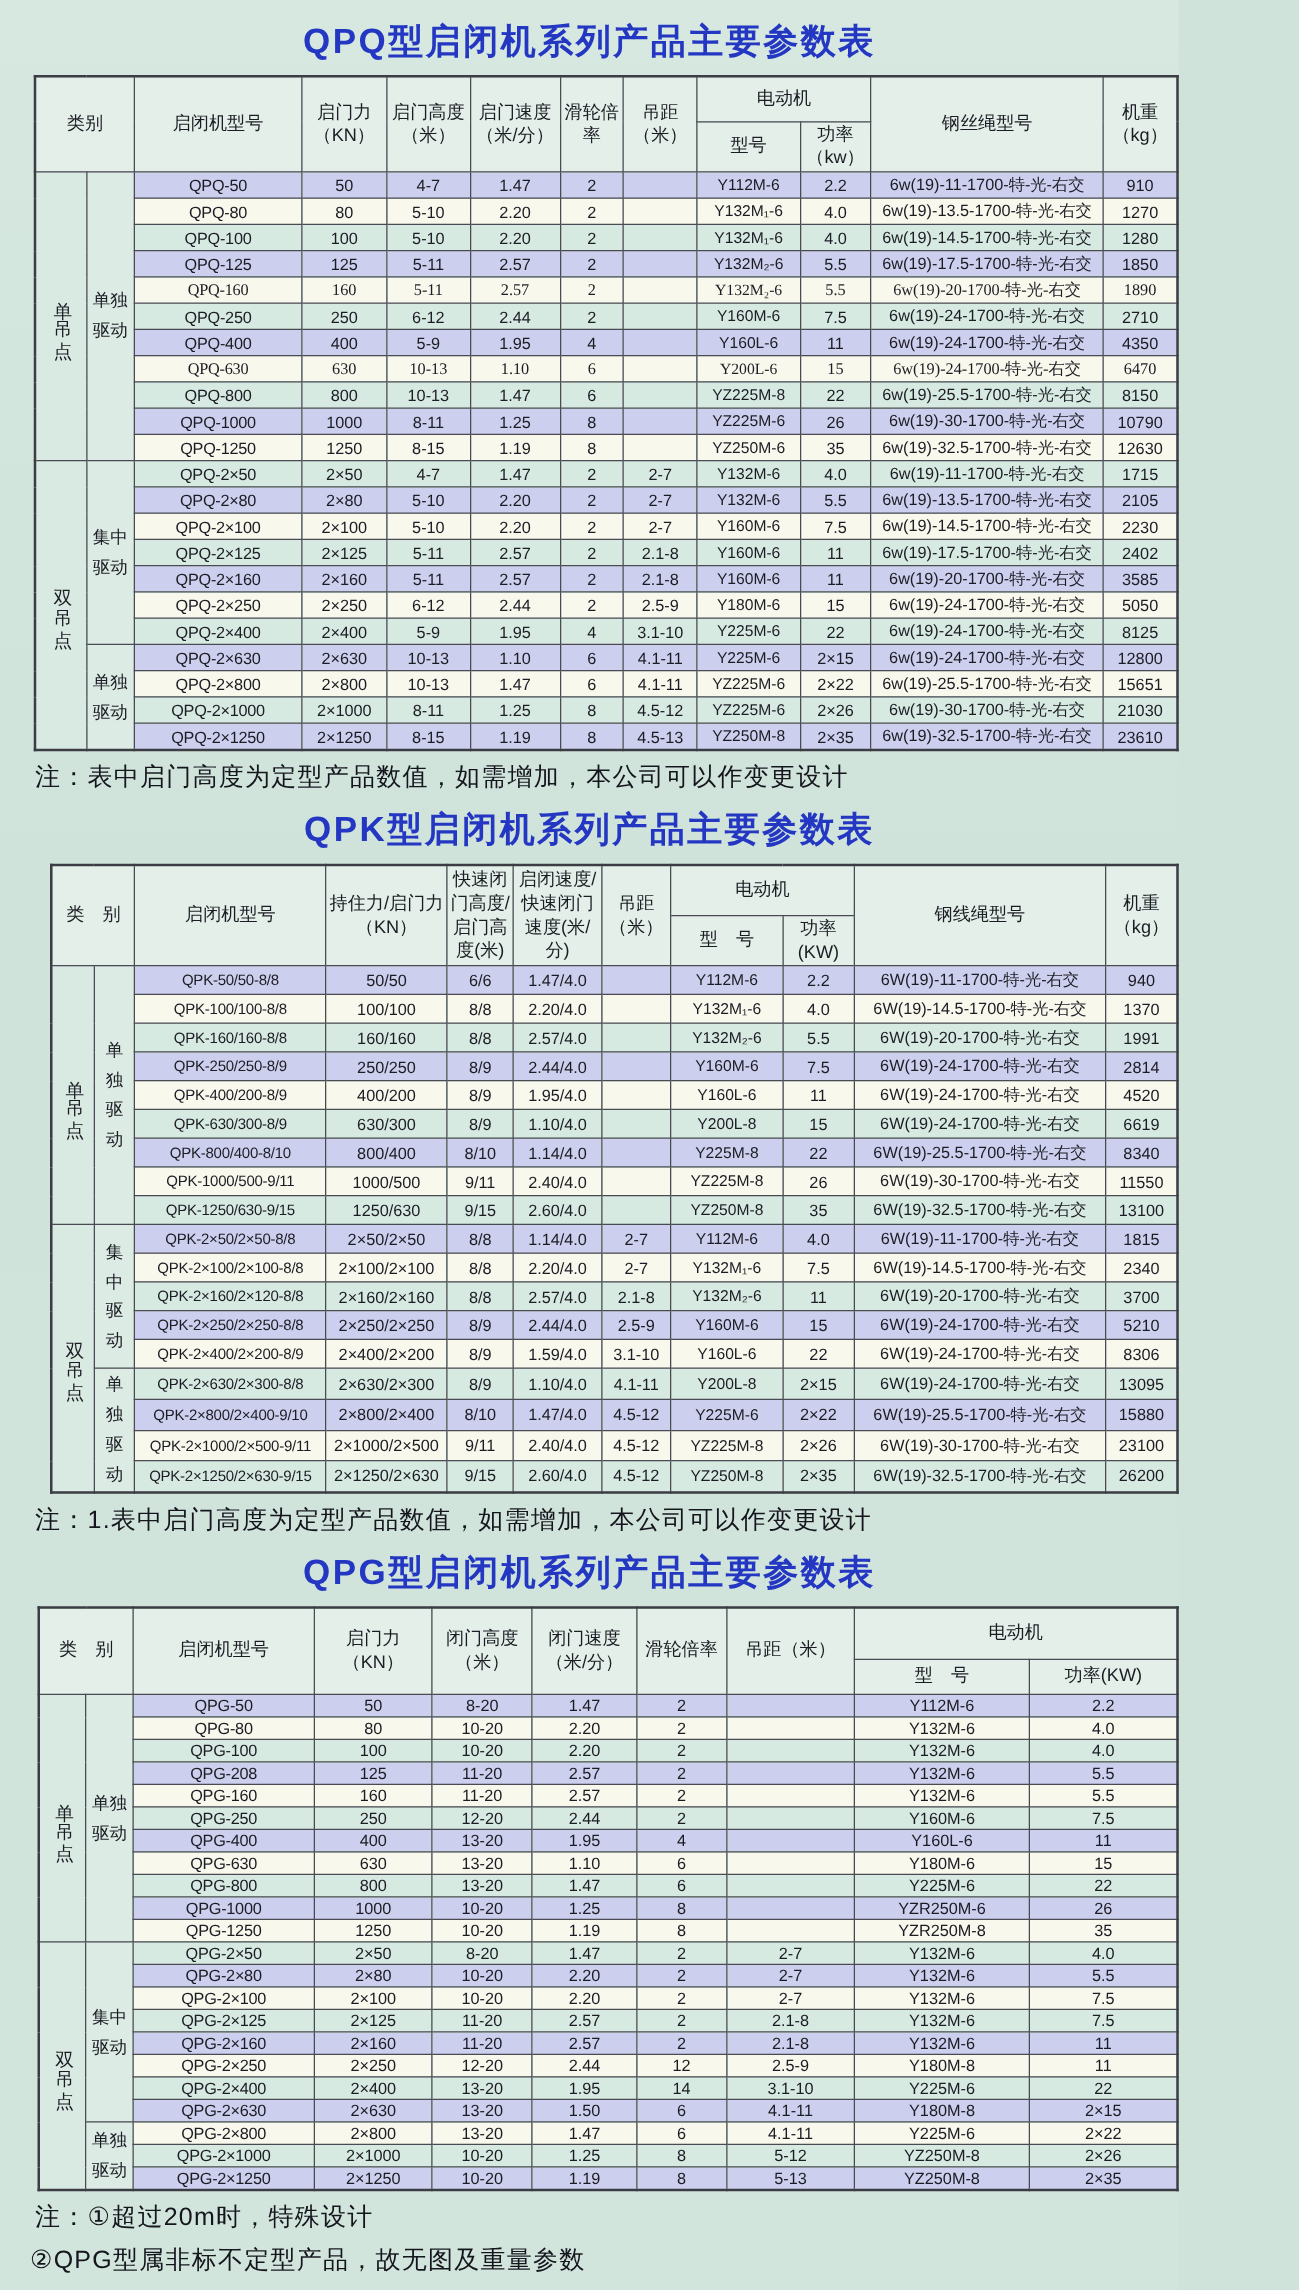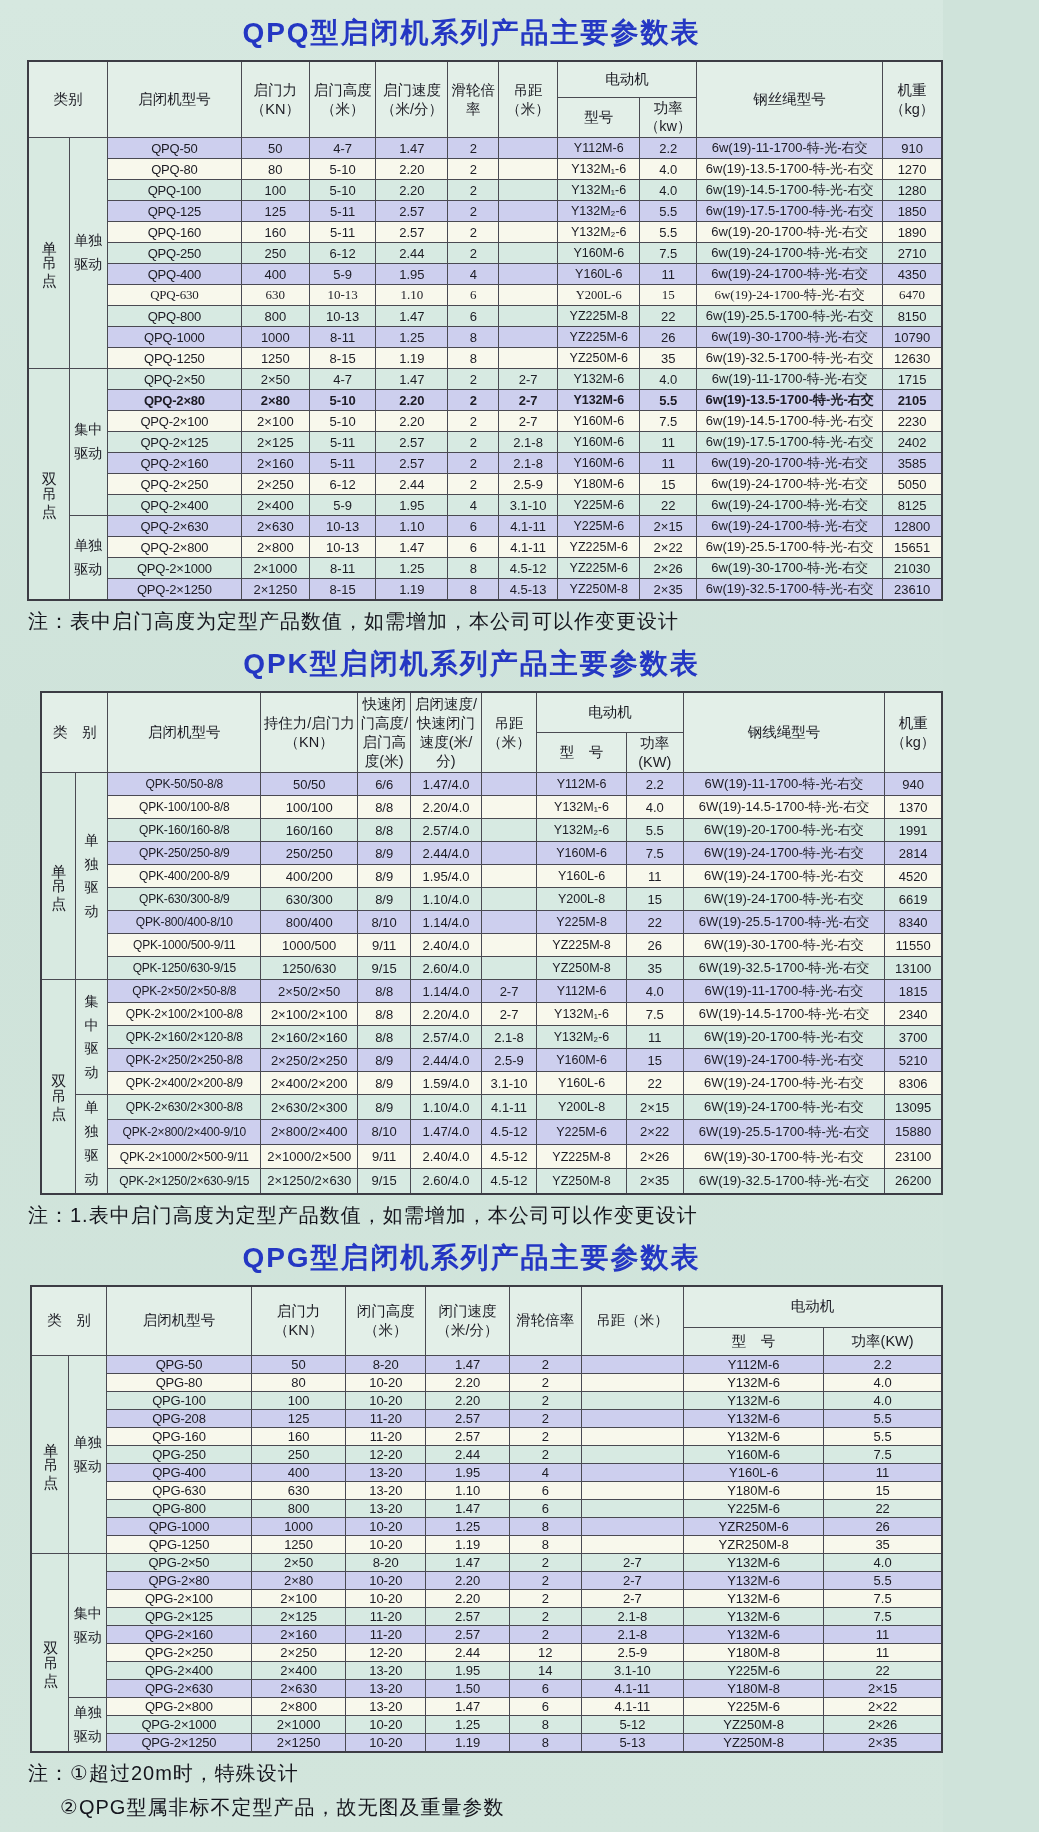--- a/index.html
+++ b/index.html
@@ -23,21 +23,21 @@
     font-weight: 800;
     letter-spacing: 2px;
     margin: 10px 0 8px 0;
   }
   .note {
     font-size: 20px;
     color: #15151d;
     margin: 7px 0 2px 28px;
     letter-spacing: 1px;
   }
-  .note.indent { margin-left: 60px; }
+  .note.indent { margin-left: 24px; }
   table.params {
     border-collapse: collapse;
     table-layout: fixed;
     background: transparent;
     border: 2px solid #3c3c44;
   }
   .sec-0 table.params { margin-left: 27px; }
   .sec-1 table.params { margin-left: 40px; }
   .sec-2 table.params { margin-left: 30px; }
   table.params th, table.params td {
@@ -169,21 +169,21 @@
             <td class="val">125</td>
             <td class="val">5-11</td>
             <td class="val">2.57</td>
             <td class="val">2</td>
             <td class="val"></td>
             <td class="val rope">Y132M₂-6</td>
             <td class="val">5.5</td>
             <td class="val">6w(19)-17.5-1700-特-光-右交</td>
             <td class="val">1850</td>
           </tr>
-          <tr style="background: rgb(248, 248, 236);">
+          <tr style="background: rgb(248, 248, 236); font-family: Liberation Serif, serif;">
             <td class="model">QPQ-160</td>
             <td class="val">160</td>
             <td class="val">5-11</td>
             <td class="val">2.57</td>
             <td class="val">2</td>
             <td class="val"></td>
             <td class="val rope">Y132M₂-6</td>
             <td class="val">5.5</td>
             <td class="val">6w(19)-20-1700-特-光-右交</td>
             <td class="val">1890</td>
@@ -267,21 +267,21 @@
             <td class="val">2×50</td>
             <td class="val">4-7</td>
             <td class="val">1.47</td>
             <td class="val">2</td>
             <td class="val">2-7</td>
             <td class="val rope">Y132M-6</td>
             <td class="val">4.0</td>
             <td class="val">6w(19)-11-1700-特-光-右交</td>
             <td class="val">1715</td>
           </tr>
-          <tr style="background: rgb(205, 207, 238); font-weight: bold;">
+          <tr style="background: rgb(205, 207, 238);">
             <td class="model">QPQ-2×80</td>
             <td class="val">2×80</td>
             <td class="val">5-10</td>
             <td class="val">2.20</td>
             <td class="val">2</td>
             <td class="val">2-7</td>
             <td class="val rope">Y132M-6</td>
             <td class="val">5.5</td>
             <td class="val">6w(19)-13.5-1700-特-光-右交</td>
             <td class="val">2105</td>

